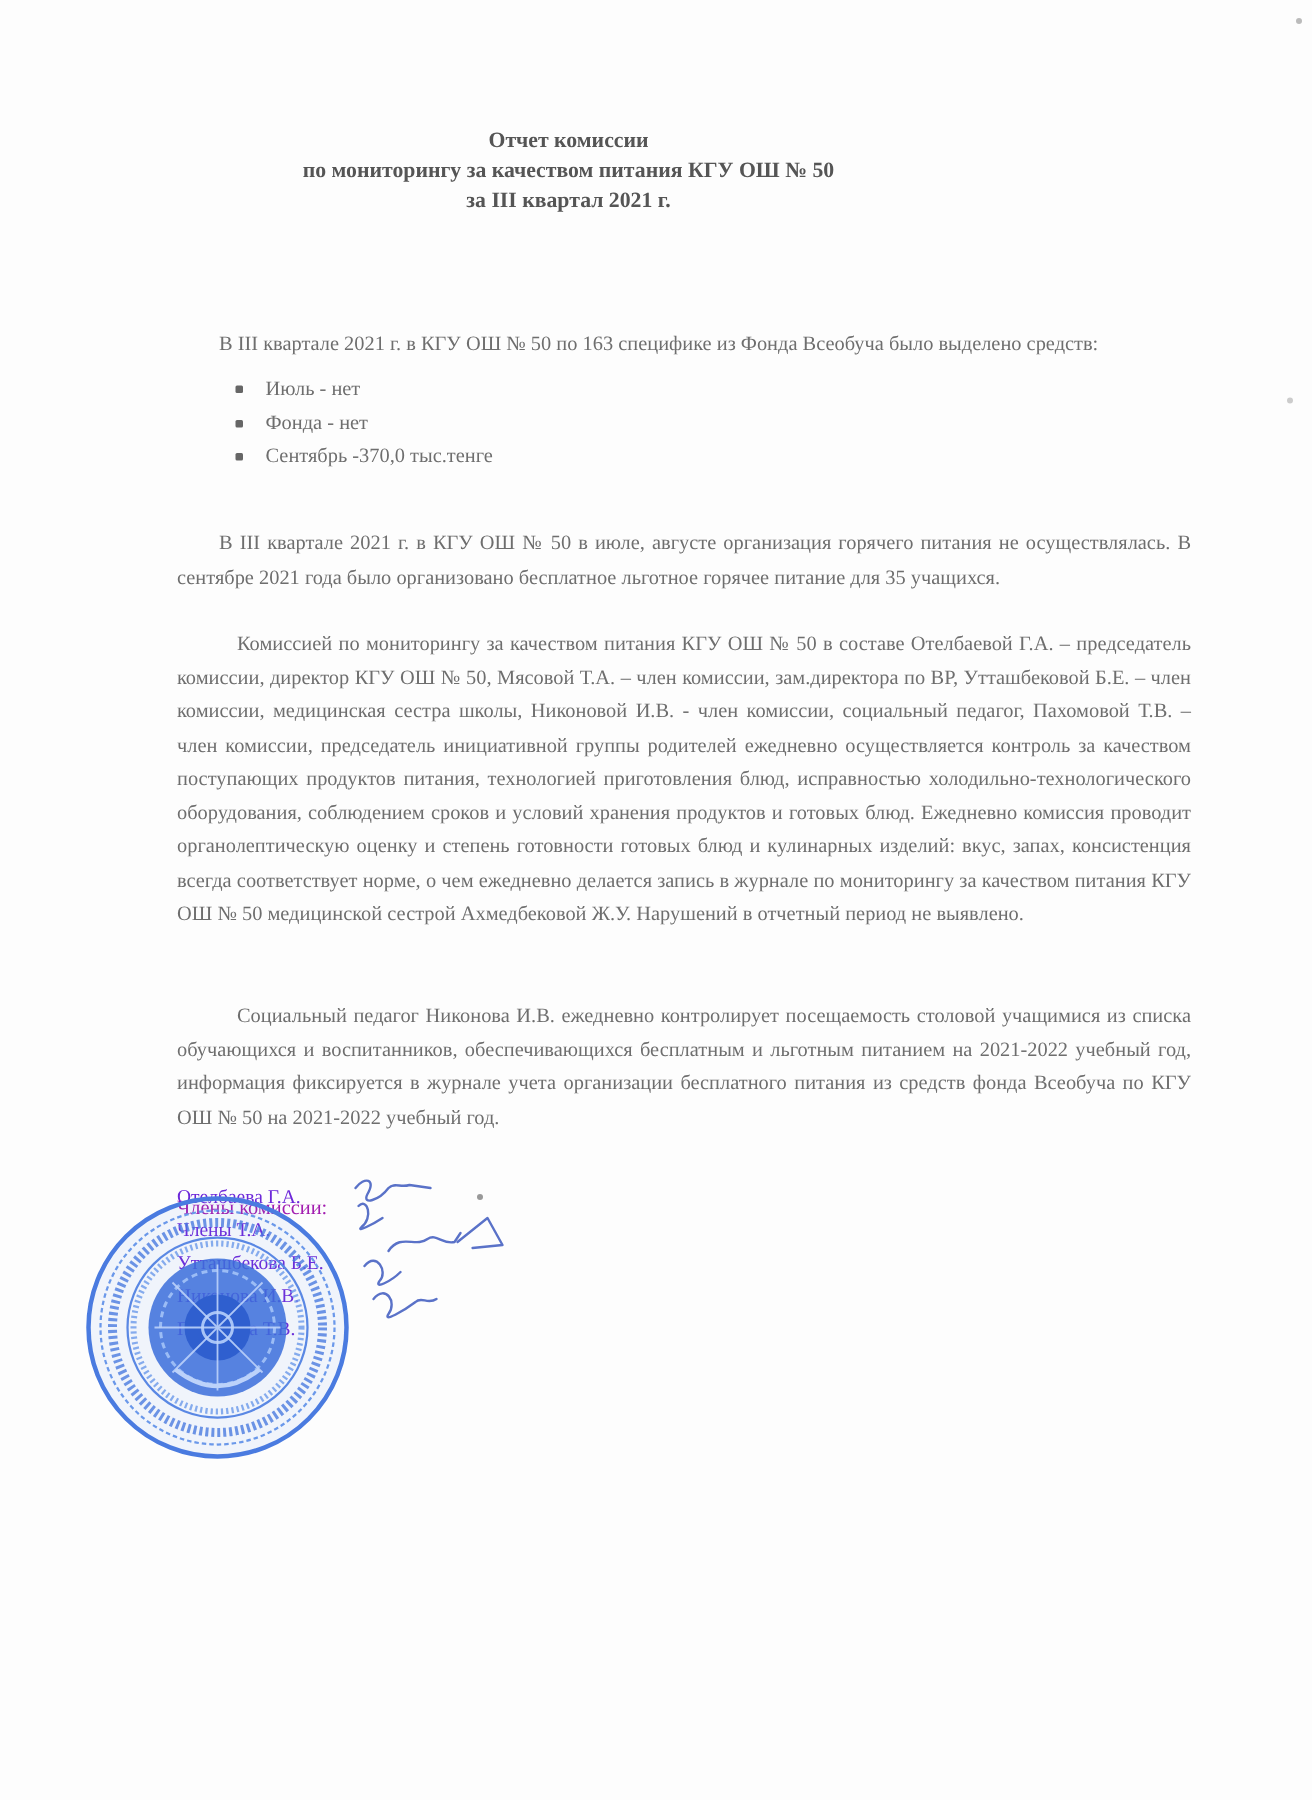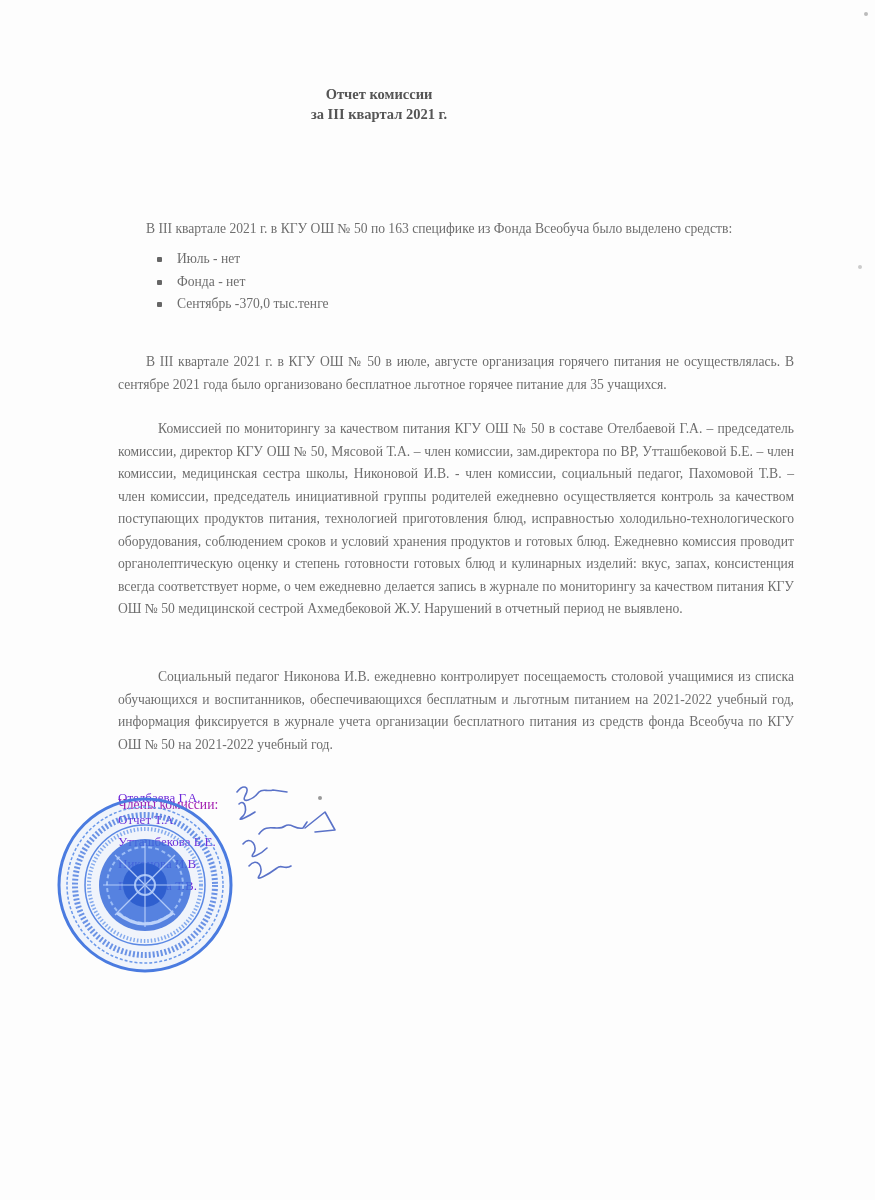--- a/index.html
+++ b/index.html
@@ -110,20 +110,21 @@
       background: #999;
     }
   </style>
 </head>
 <body>
 
 <div class="page">
 
   <div class="title">
     <div>Отчет комиссии</div>
+    <div>по мониторингу за качеством питания КГУ ОШ № 50</div>
     <div>за III квартал 2021 г.</div>
   </div>
 
   <div class="para p1">
     <span class="indent"></span><span>В III квартале 2021 г. в КГУ ОШ № 50 по 163 специфике из Фонда Всеобуча было выделено средств:</span>
   </div>
 
   <ul class="bullets">
     <li>Июль - нет</li>
     <li>Фонда - нет</li>
@@ -138,21 +139,21 @@
     <span class="indent-lg"></span><span>Комиссией по мониторингу за качеством питания КГУ ОШ № 50 в составе Отелбаевой Г.А. – председатель комиссии, директор КГУ ОШ № 50, Мясовой Т.А. – член комиссии, зам.директора по ВР, Утташбековой Б.Е. – член комиссии, медицинская сестра школы, Никоновой И.В. - член комиссии, социальный педагог, Пахомовой Т.В. – член комиссии, председатель инициативной группы родителей ежедневно осуществляется контроль за качеством поступающих продуктов питания, технологией приготовления блюд, исправностью холодильно-технологического оборудования, соблюдением сроков и условий хранения продуктов и готовых блюд. Ежедневно комиссия проводит органолептическую оценку и степень готовности готовых блюд и кулинарных изделий: вкус, запах, консистенция всегда соответствует норме, о чем ежедневно делается запись в журнале по мониторингу за качеством питания КГУ ОШ № 50 медицинской сестрой Ахмедбековой Ж.У. Нарушений в отчетный период не выявлено.</span>
   </div>
 
   <div class="para p4">
     <span class="indent-lg"></span><span>Социальный педагог Никонова И.В. ежедневно контролирует посещаемость столовой учащимися из списка обучающихся и воспитанников, обеспечивающихся бесплатным и льготным питанием на 2021-2022 учебный год, информация фиксируется в журнале учета организации бесплатного питания из средств фонда Всеобуча по КГУ ОШ № 50 на 2021-2022 учебный год.</span>
   </div>
 
   <div class="members-label">Члены комиссии:</div>
 
   <div class="member m1">Отелбаева Г.А.</div>
-  <div class="member m2">Отчет Т.А.</div>
+  <div class="member m2">Члены Т.А.</div>
   <div class="member m3">Утташбекова Б.Е.</div>
   <div class="member m4">Никонова И.В.</div>
   <div class="member m5">Пахомова Т.В.</div>
 
   <svg class="stamp" viewBox="0 0 180 180">
     <circle cx="90" cy="90" r="86" fill="rgba(90,140,230,0.08)" stroke="#4a7be0" stroke-width="3"></circle>
     <circle cx="90" cy="90" r="78" fill="none" stroke="#6a98ea" stroke-width="1.5" stroke-dasharray="3 2"></circle>
     <circle cx="90" cy="90" r="70" fill="none" stroke="#4a7be0" stroke-width="6" stroke-dasharray="2 2" opacity="0.8"></circle>
     <circle cx="90" cy="90" r="60" fill="none" stroke="#5a88e4" stroke-width="1.5"></circle>
     <circle cx="90" cy="90" r="56" fill="none" stroke="#6a98ea" stroke-width="4" stroke-dasharray="1.5 2" opacity="0.8"></circle>

